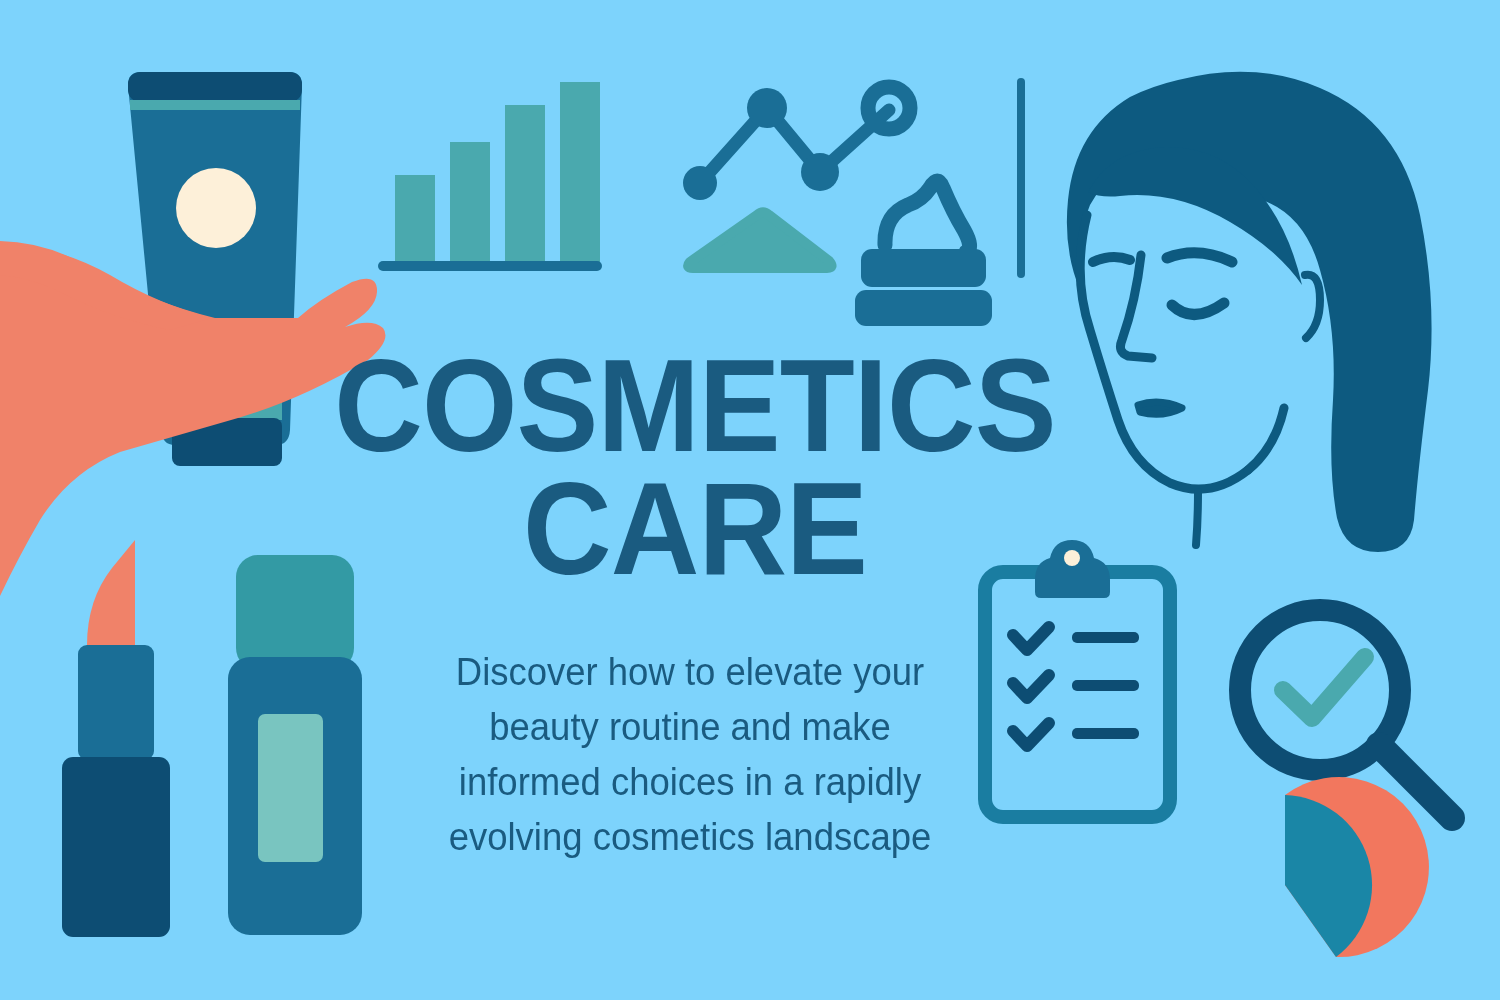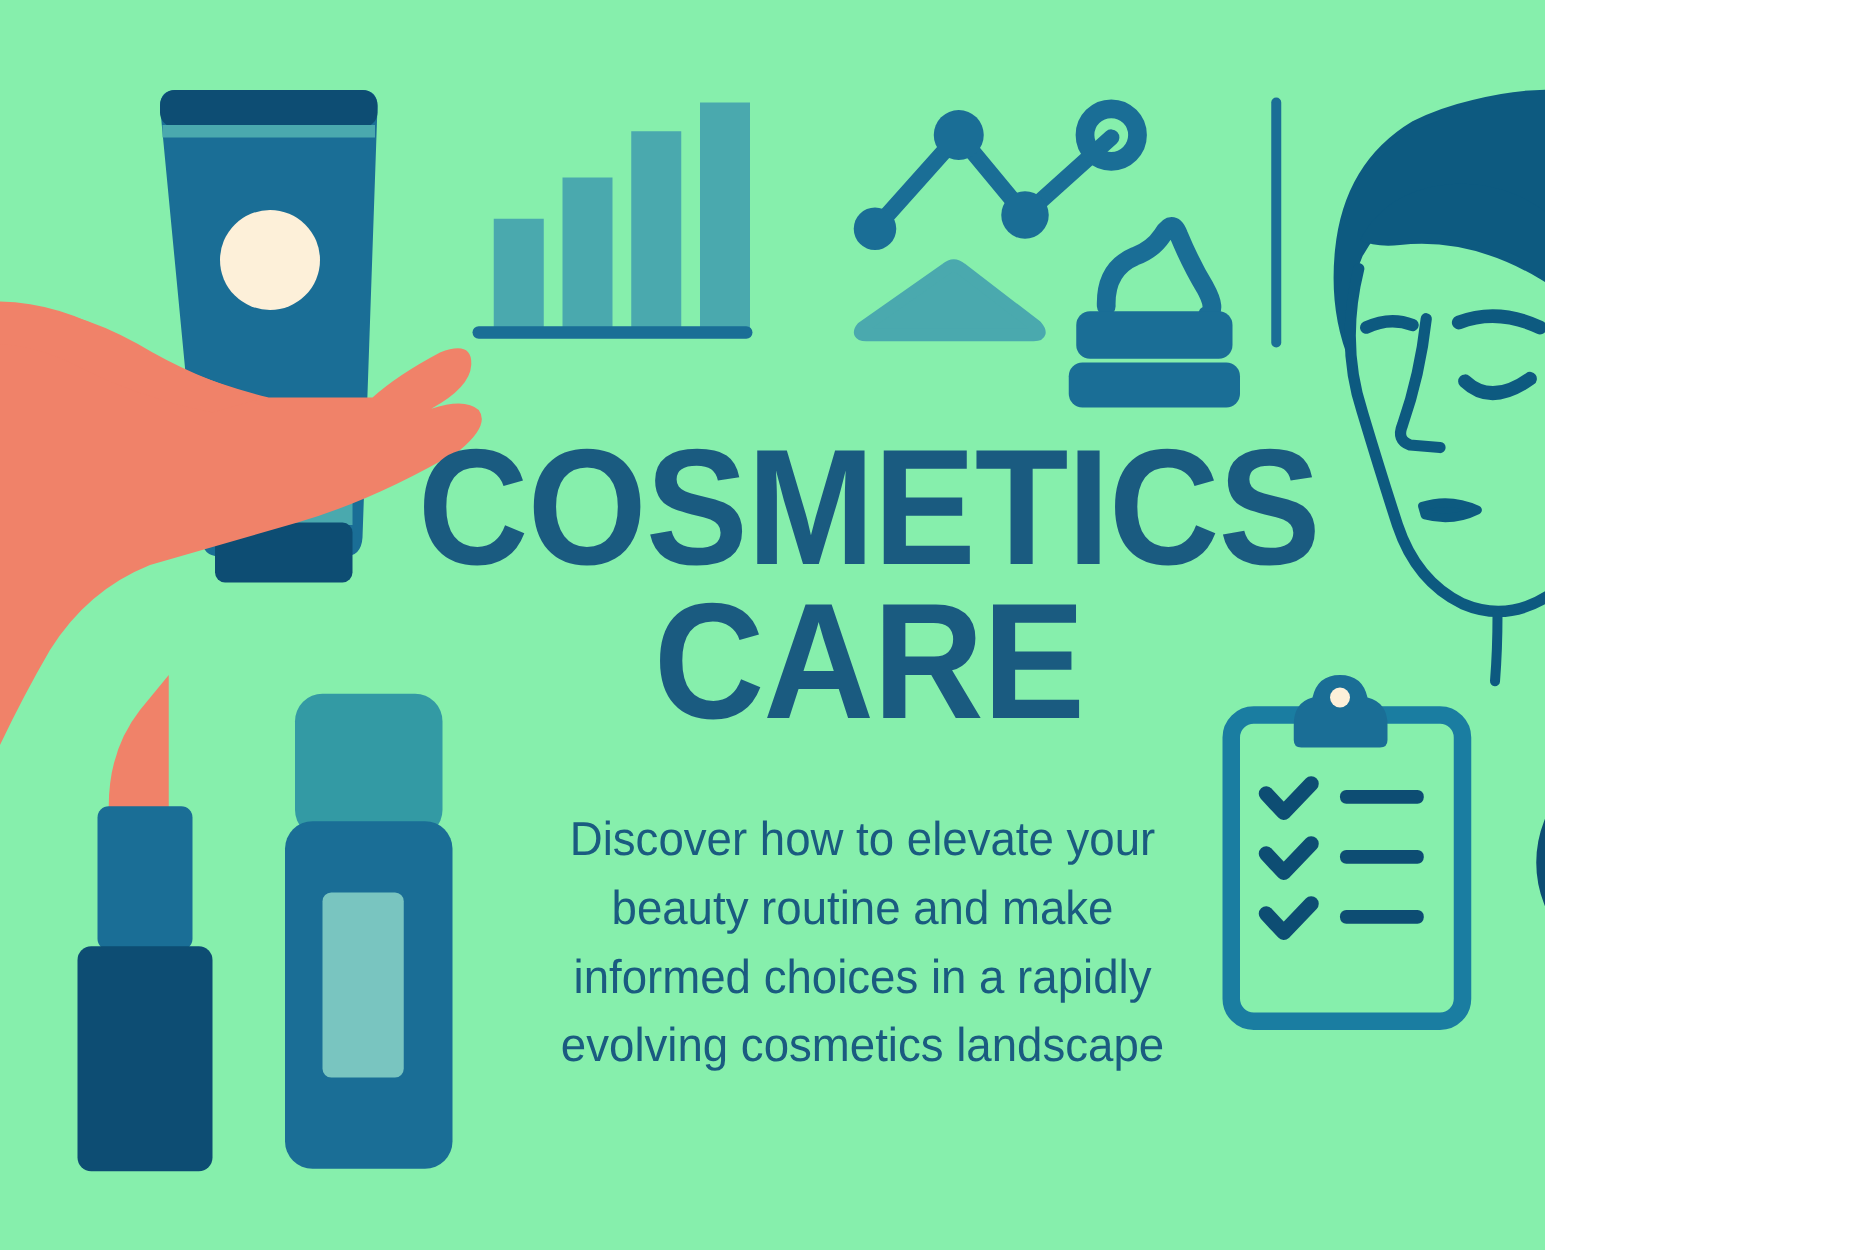--- a/index.html
+++ b/index.html
@@ -3,24 +3,24 @@
 <meta charset="utf-8">
 <title>Cosmetics Care</title>
 <style>
   html, body {
     margin: 0;
     padding: 0;
     background: #ffffff;
   }
   #poster {
     position: relative;
-    width: 1236px;
+    width: 1500px;
     height: 1000px;
     overflow: hidden;
-    background: #86efac;
+    background: #7dd3fc;
     font-family: "Liberation Sans", "DejaVu Sans", sans-serif;
   }
   .layer {
     position: absolute;
     top: 0;
     left: 0;
     width: 1500px;
     height: 1000px;
   }
   

